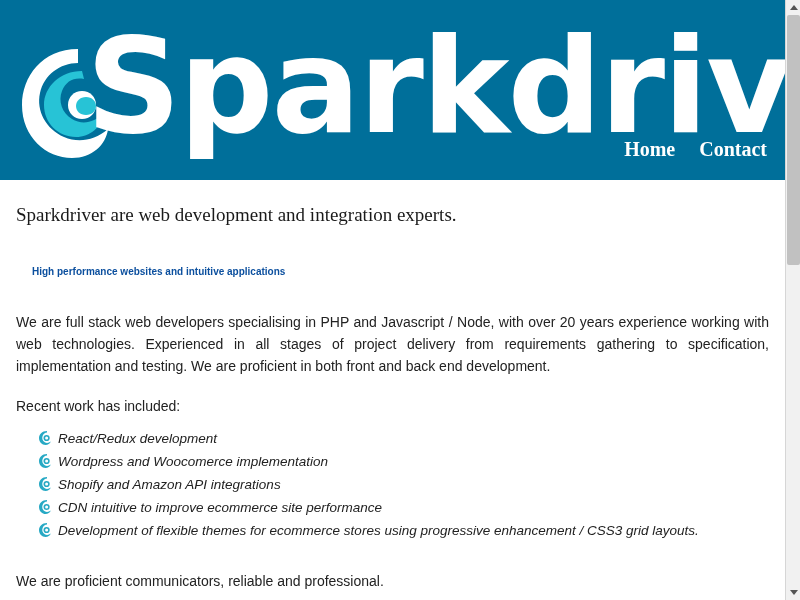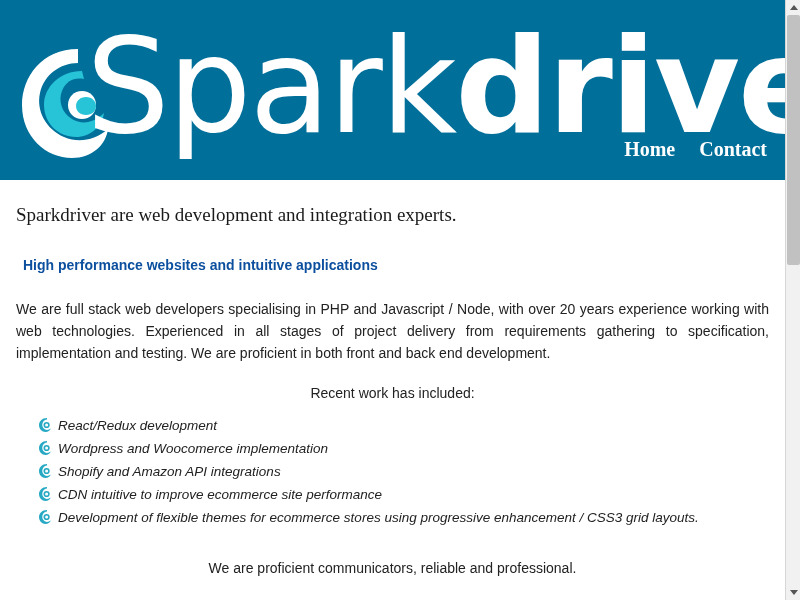--- a/index.html
+++ b/index.html
@@ -93,21 +93,21 @@
     left: 86px;
     top: 6px;
     height: 160px;
     line-height: 160px;
     font-size: 132px;
     letter-spacing: -2px;
     color: #ffffff;
     white-space: nowrap;
     font-family: "DejaVu Sans", sans-serif;
   }
-  .logo-wordmark .light { font-weight: 400; }
+  .logo-wordmark .light { font-weight: 700; }
   .logo-wordmark .bold { font-weight: 700; }
 
   .nav {
     position: absolute;
     right: 18px;
     top: 138px;
     display: flex;
     gap: 24px;
   }
   .nav a {
@@ -127,38 +127,38 @@
   .headline {
     margin: 0;
     padding-top: 24px;
     font-size: 19px;
     font-weight: normal;
     color: #1a1a1a;
     font-family: "Liberation Serif", serif;
   }
 
   .subhead {
-    margin: 7px;
+    margin: 16px;
     padding-top: 24px;
-    font-size: 14px;
+    font-size: 10px;
     font-weight: bold;
     color: #0b4f9e;
     font-family: "Liberation Sans", sans-serif;
   }
 
   .para {
     margin: 0;
     padding-top: 18px;
     font-size: 14px;
     line-height: 22px;
     color: #222222;
     text-align: justify;
     font-family: "Liberation Sans", sans-serif;
   }
-  .para.no-justify { text-align: center; }
+  .para.no-justify { text-align: left; }
 
   .list {
     margin: 10px 0 0 0;
     padding: 0;
     list-style: none;
     font-style: italic;
   }
   .list li {
     position: relative;
     padding: 0 0 0 42px;

